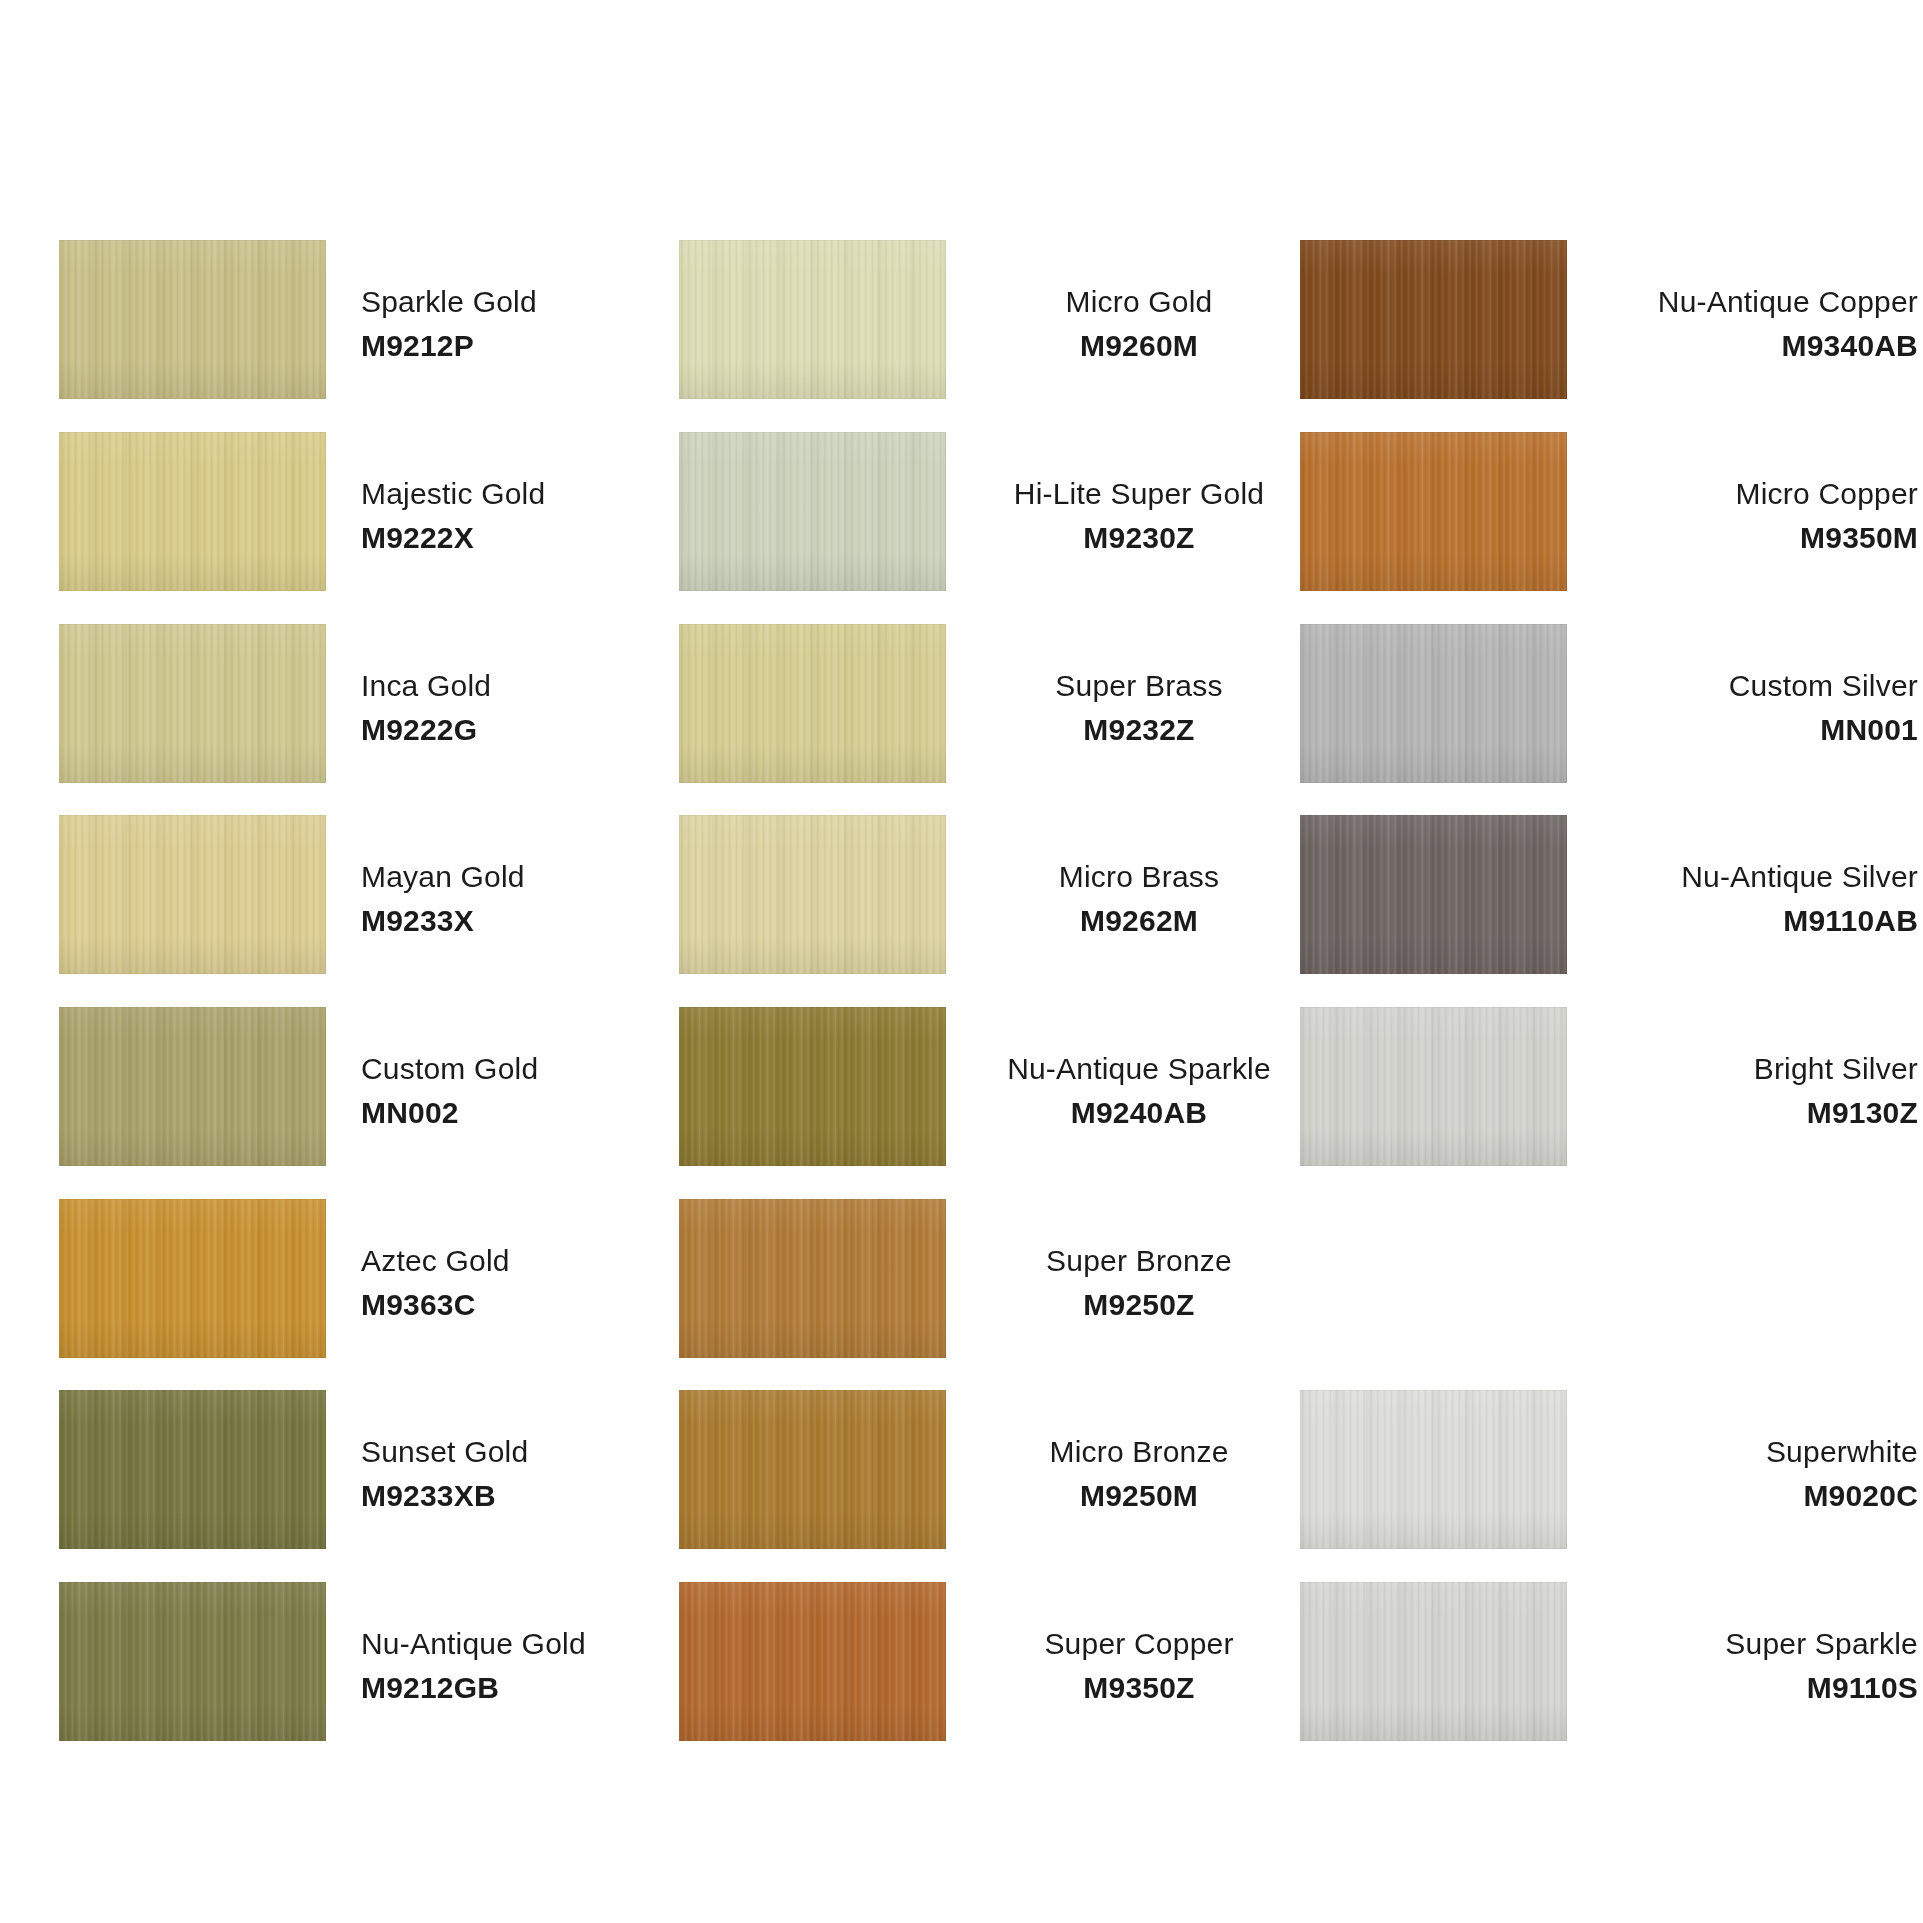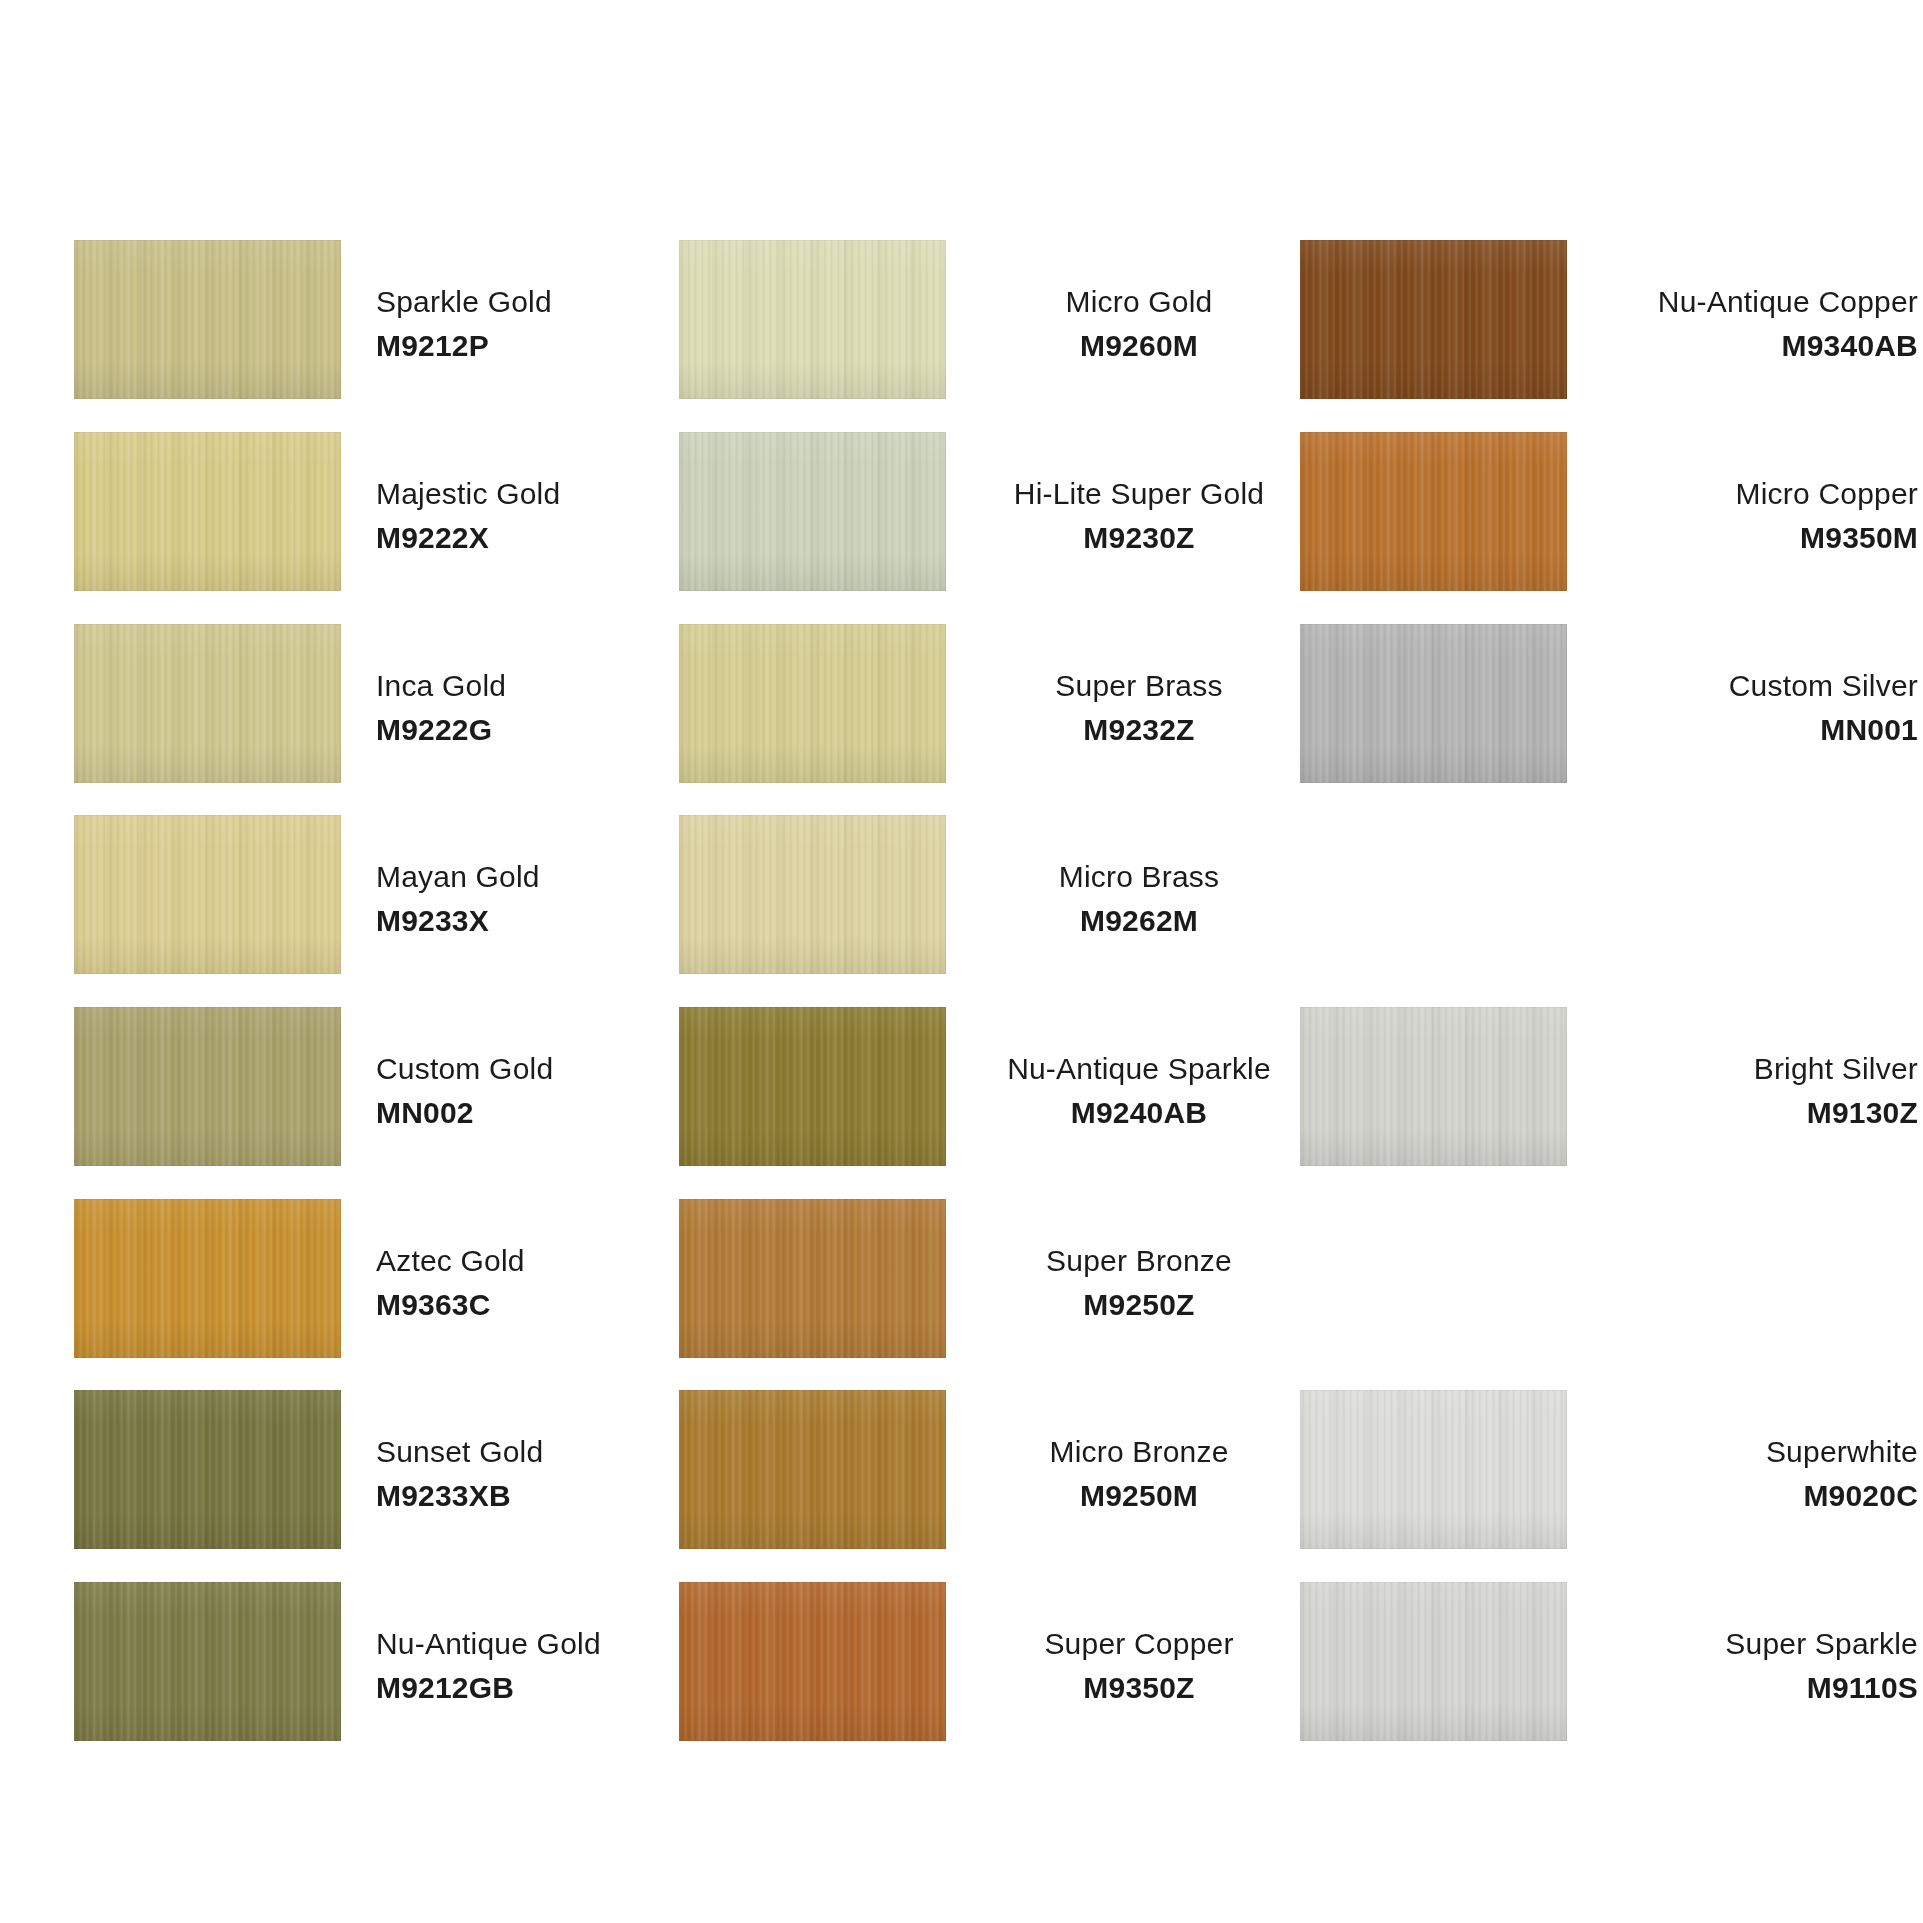--- a/index.html
+++ b/index.html
@@ -24,21 +24,21 @@
     left: 0;
     top: 0;
     width: 1924px;
     height: 1924px;
   }
   .col {
     position: absolute;
     top: 0;
     height: 1924px;
   }
-  .col-0 { left: 74px;   width: 571px; padding-left: 36px; }
+  .col-0 { left: 59px;   width: 571px; padding-left: 36px; }
   .col-1 { left: 679px;  width: 594px; text-align: center; }
   .col-2 { left: 1300px; width: 594px; text-align: right; }
 
   .cell {
     position: absolute;
     left: 0;
     width: 100%;
     height: 192px;
   }
   .swatch {
@@ -241,20 +241,27 @@
           <span class="code">M9350M</span>
         </div>
       </div>
       <div class="cell" style="top:624px">
         <div class="swatch" style="background-color: rgb(180, 180, 180);"></div>
         <div class="label">
           <span class="name">Custom Silver</span>
           <span class="code">MN001</span>
         </div>
       </div>
+      <div class="cell" style="top:815px">
+        <div class="swatch" style="background-color: rgb(109, 99, 97);"></div>
+        <div class="label">
+          <span class="name">Nu-Antique Silver</span>
+          <span class="code">M9110AB</span>
+        </div>
+      </div>
       <div class="cell" style="top:1007px">
         <div class="swatch" style="background-color: rgb(210, 210, 205);"></div>
         <div class="label">
           <span class="name">Bright Silver</span>
           <span class="code">M9130Z</span>
         </div>
       </div>
       <div class="cell" style="top:1390px">
         <div class="swatch" style="background-color: rgb(220, 220, 216);"></div>
         <div class="label">

